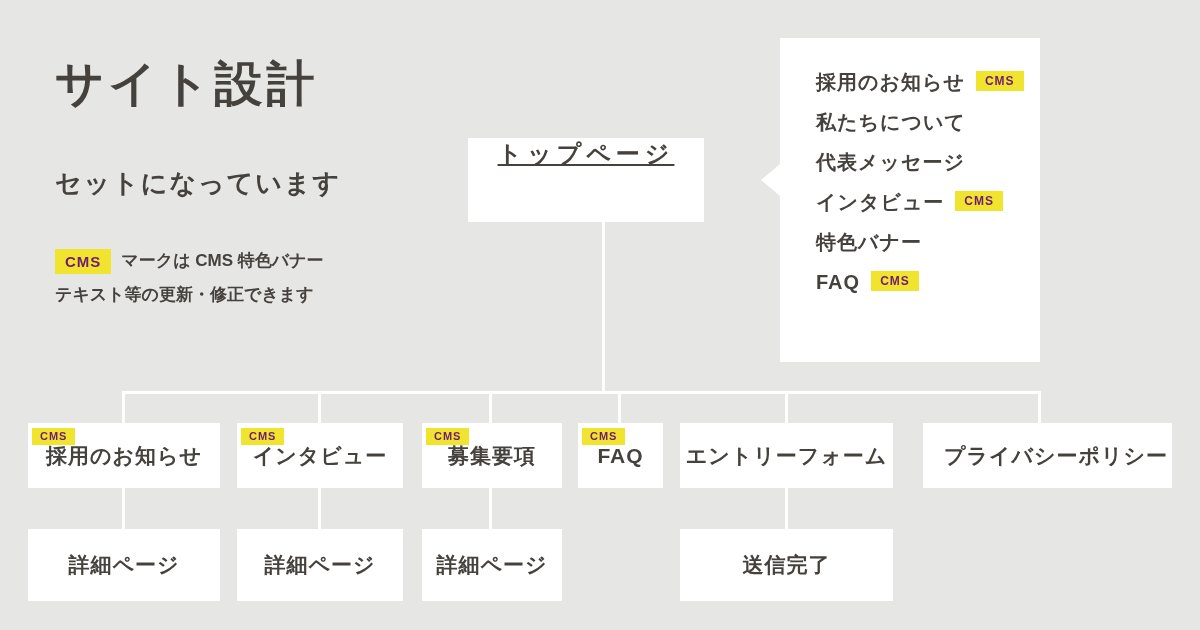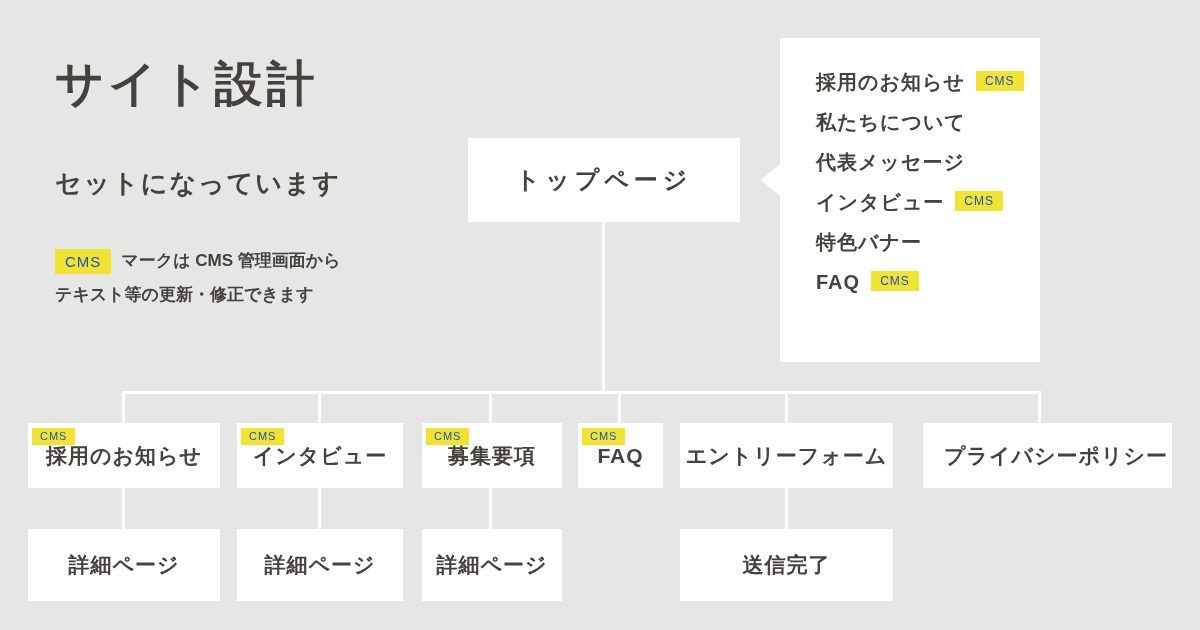--- a/index.html
+++ b/index.html
@@ -30,42 +30,42 @@
     letter-spacing: 2px;
     line-height: 50px;
   }
   .note { margin-top: 36px; font-size: 17px; font-weight: 700; line-height: 34px; }
   .note-line1 { display: flex; align-items: center; }
 
   
   .cms-badge {
     display: inline-block;
     background: #f0e42e;
-    color: #1d4ed8;
-    font-weight: 400;
+    color: #701a75;
+    font-weight: 700;
     letter-spacing: 1px;
     line-height: 1;
   }
   .badge-note { font-size: 15px; padding: 5px 10px; margin-right: 10px; }
   .badge-panel { font-size: 12px; padding: 4px 9px; margin-left: 11px; position: relative; top: -1px; }
   .badge-node {
     position: absolute;
     top: 5px; left: 4px;
     font-size: 11px;
     padding: 3px 8px;
   }
 
   
   .top-node {
     position: absolute;
     left: 468px; top: 138px;
-    width: 272px; height: 84px;
+    width: 236px; height: 84px;
     background: #ffffff;
-    display: flex; align-items: center; justify-content: center;
-    font-size: 24px; font-weight: 800; letter-spacing: 5px;
+    display: flex; justify-content: center;
+    font-size: 24px; font-weight: 800; letter-spacing: 5px; text-decoration: underline;
   }
 
   
   .callout {
     position: absolute;
     left: 780px; top: 38px;
     width: 260px; height: 324px;
     background: #ffffff;
   }
   .callout-arrow {
@@ -106,21 +106,21 @@
 <div class="canvas">
 
   <div class="intro">
     <h1>サイト設計</h1>
     <div class="subtitle">
       <div>セットになっています</div>
     </div>
     <div class="note">
       <div class="note-line1">
         <span class="cms-badge badge-note">CMS</span>
-        <span>マークは CMS 管理画面から</span>
+        <span>マークは CMS 特色バナー</span>
       </div>
       <div>テキスト等の更新・修正できます</div>
     </div>
   </div>
 
   <div class="line" style="left:602px; top:222px; width:3px; height:172px;"></div>
   <div class="line" style="left:122px; top:391px; width:919px; height:3px;"></div>
   <div class="line" style="left:122px; top:391px; width:3px; height:36px;"></div>
   <div class="line" style="left:318px; top:391px; width:3px; height:36px;"></div>
   <div class="line" style="left:489px; top:391px; width:3px; height:36px;"></div>

